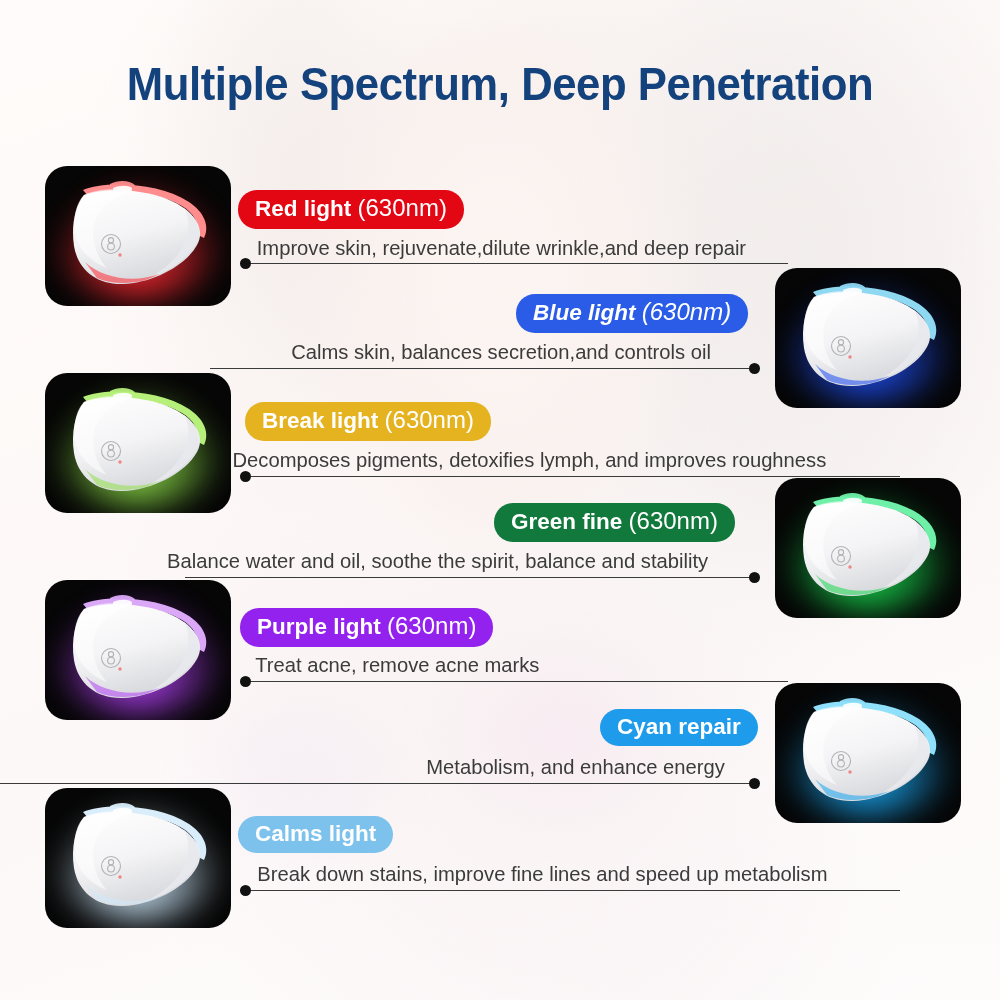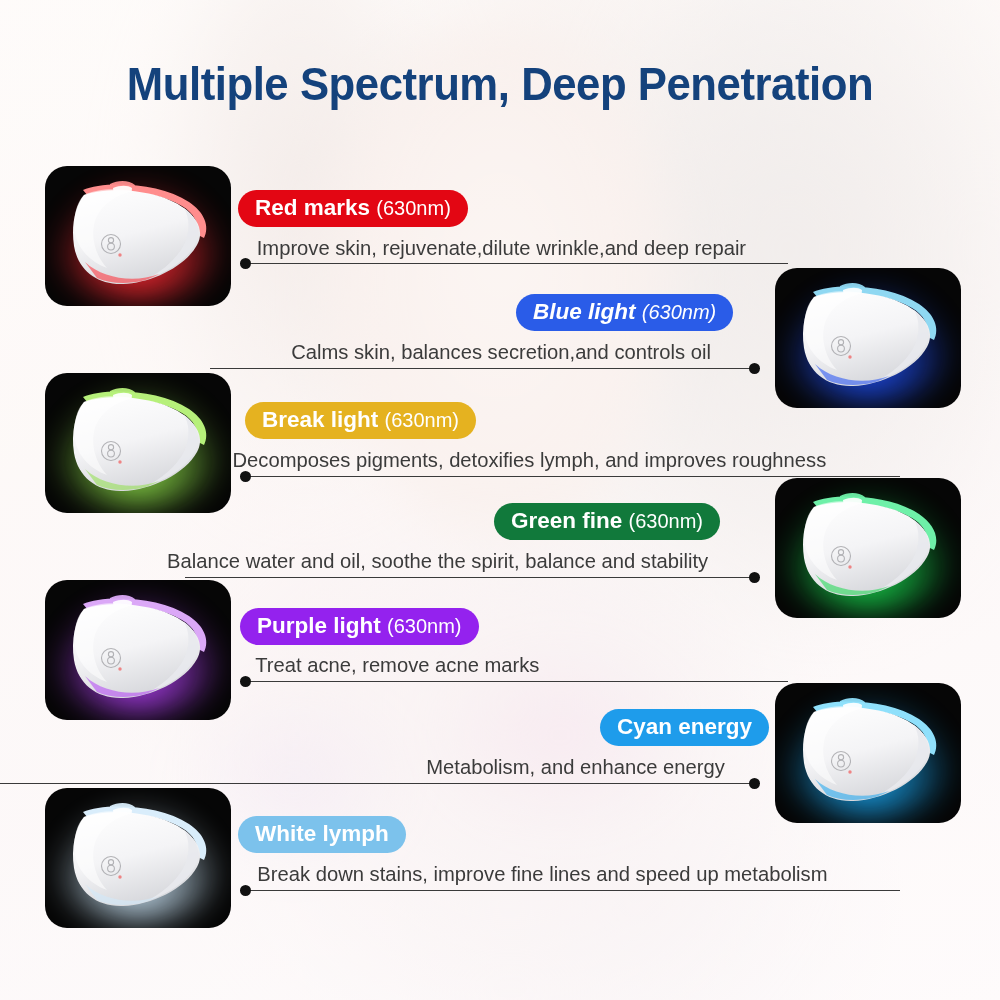--- a/index.html
+++ b/index.html
@@ -107,21 +107,21 @@
     position:absolute;
     display:inline-block;
     border-radius:19px;
     padding:5px 17px 7px 17px;
     color:#fff;
     font-size:22.5px;
     line-height:1.12;
     white-space:nowrap;
     z-index:6;
   }
-  .pill .nm { font-size:20px; font-weight:normal; }
+  .pill .nm { font-size:24px; font-weight:normal; }
   .pill .nmlabel { font-weight:bold; }
 
   
   .desc {
     position:absolute;
     font-size:20.5px;
     color:#3b3b3b;
     white-space:nowrap;
     z-index:6;
     transform:scaleX(0.985);
@@ -182,21 +182,21 @@
           <path d="M22 80 C40 97 72 101 96 92 C80 102 52 104 34 96 Z" fill="#ff2a33" opacity="0.55"></path>
           <g opacity="0.72" transform="translate(38,52)">
             <circle cx="10" cy="10" r="9.5" fill="none" stroke="#9a9a9e" stroke-width="1.1"></circle>
             <circle cx="10" cy="6.2" r="2.6" fill="none" stroke="#9a9a9e" stroke-width="1.1"></circle>
             <circle cx="10" cy="12.6" r="3.4" fill="none" stroke="#9a9a9e" stroke-width="1.1"></circle>
           </g>
           <circle cx="57" cy="73" r="1.7" fill="#f06a6a" opacity="0.8"></circle>
         </svg>
       </div>
     </div>
-    <div class="pill" style="left: 238px; top: 190px; background: rgb(227, 6, 19);"><span class="nmlabel">Red marks</span> <span class="nm">(630nm)</span></div>
+    <div class="pill" style="left: 238px; top: 190px; background: rgb(227, 6, 19);"><span class="nmlabel">Red light</span> <span class="nm">(630nm)</span></div>
     <div class="desc" style="left: 253px; top: 236px;">Improve skin, rejuvenate,dilute wrinkle,and deep repair</div>
     <div class="conn left" style="left: 240px; top: 258px; width: 548px;">
       <div class="line"></div>
       <div class="dot"></div>
     </div>
     <div class="thumb" style="left: 775px; top: 268px;">
       <div class="glow" style="background: radial-gradient(at 50% 72%, rgb(31, 79, 245) 0%, rgba(31, 79, 245, 0.55) 42%, rgba(31, 79, 245, 0) 76%);"></div>
       <div class="mask-wrap">
         <svg viewBox="0 0 150 108" preserveAspectRatio="none">
           <defs>
@@ -367,21 +367,21 @@
           <path d="M22 80 C40 97 72 101 96 92 C80 102 52 104 34 96 Z" fill="#1aa6f0" opacity="0.55"></path>
           <g opacity="0.72" transform="translate(38,52)">
             <circle cx="10" cy="10" r="9.5" fill="none" stroke="#9a9a9e" stroke-width="1.1"></circle>
             <circle cx="10" cy="6.2" r="2.6" fill="none" stroke="#9a9a9e" stroke-width="1.1"></circle>
             <circle cx="10" cy="12.6" r="3.4" fill="none" stroke="#9a9a9e" stroke-width="1.1"></circle>
           </g>
           <circle cx="57" cy="73" r="1.7" fill="#f06a6a" opacity="0.8"></circle>
         </svg>
       </div>
     </div>
-    <div class="pill" style="left: 600px; top: 709px; background: rgb(30, 156, 235);"><span class="nmlabel">Cyan energy</span></div>
+    <div class="pill" style="left: 600px; top: 709px; background: rgb(30, 156, 235);"><span class="nmlabel">Cyan repair</span></div>
     <div class="desc" style="left: 424px; top: 755px;">Metabolism, and enhance energy</div>
     <div class="conn right" style="left: 0px; top: 778px; width: 760px;">
       <div class="line"></div>
       <div class="dot"></div>
     </div>
     <div class="thumb" style="left: 45px; top: 788px;">
       <div class="glow" style="background: radial-gradient(at 50% 72%, rgb(207, 233, 251) 0%, rgba(207, 233, 251, 0.55) 42%, rgba(207, 233, 251, 0) 76%);"></div>
       <div class="mask-wrap">
         <svg viewBox="0 0 150 108" preserveAspectRatio="none">
           <defs>
@@ -404,19 +404,19 @@
           <path d="M22 80 C40 97 72 101 96 92 C80 102 52 104 34 96 Z" fill="#cfe9fb" opacity="0.55"></path>
           <g opacity="0.72" transform="translate(38,52)">
             <circle cx="10" cy="10" r="9.5" fill="none" stroke="#9a9a9e" stroke-width="1.1"></circle>
             <circle cx="10" cy="6.2" r="2.6" fill="none" stroke="#9a9a9e" stroke-width="1.1"></circle>
             <circle cx="10" cy="12.6" r="3.4" fill="none" stroke="#9a9a9e" stroke-width="1.1"></circle>
           </g>
           <circle cx="57" cy="73" r="1.7" fill="#f06a6a" opacity="0.8"></circle>
         </svg>
       </div>
     </div>
-    <div class="pill" style="left: 238px; top: 816px; background: rgb(124, 194, 236);"><span class="nmlabel">White lymph</span></div>
+    <div class="pill" style="left: 238px; top: 816px; background: rgb(124, 194, 236);"><span class="nmlabel">Calms light</span></div>
     <div class="desc" style="left: 253px; top: 862px;">Break down stains, improve fine lines and speed up metabolism</div>
     <div class="conn left" style="left: 240px; top: 885px; width: 660px;">
       <div class="line"></div>
       <div class="dot"></div>
     </div>
   </div>
 
 </body></html>

